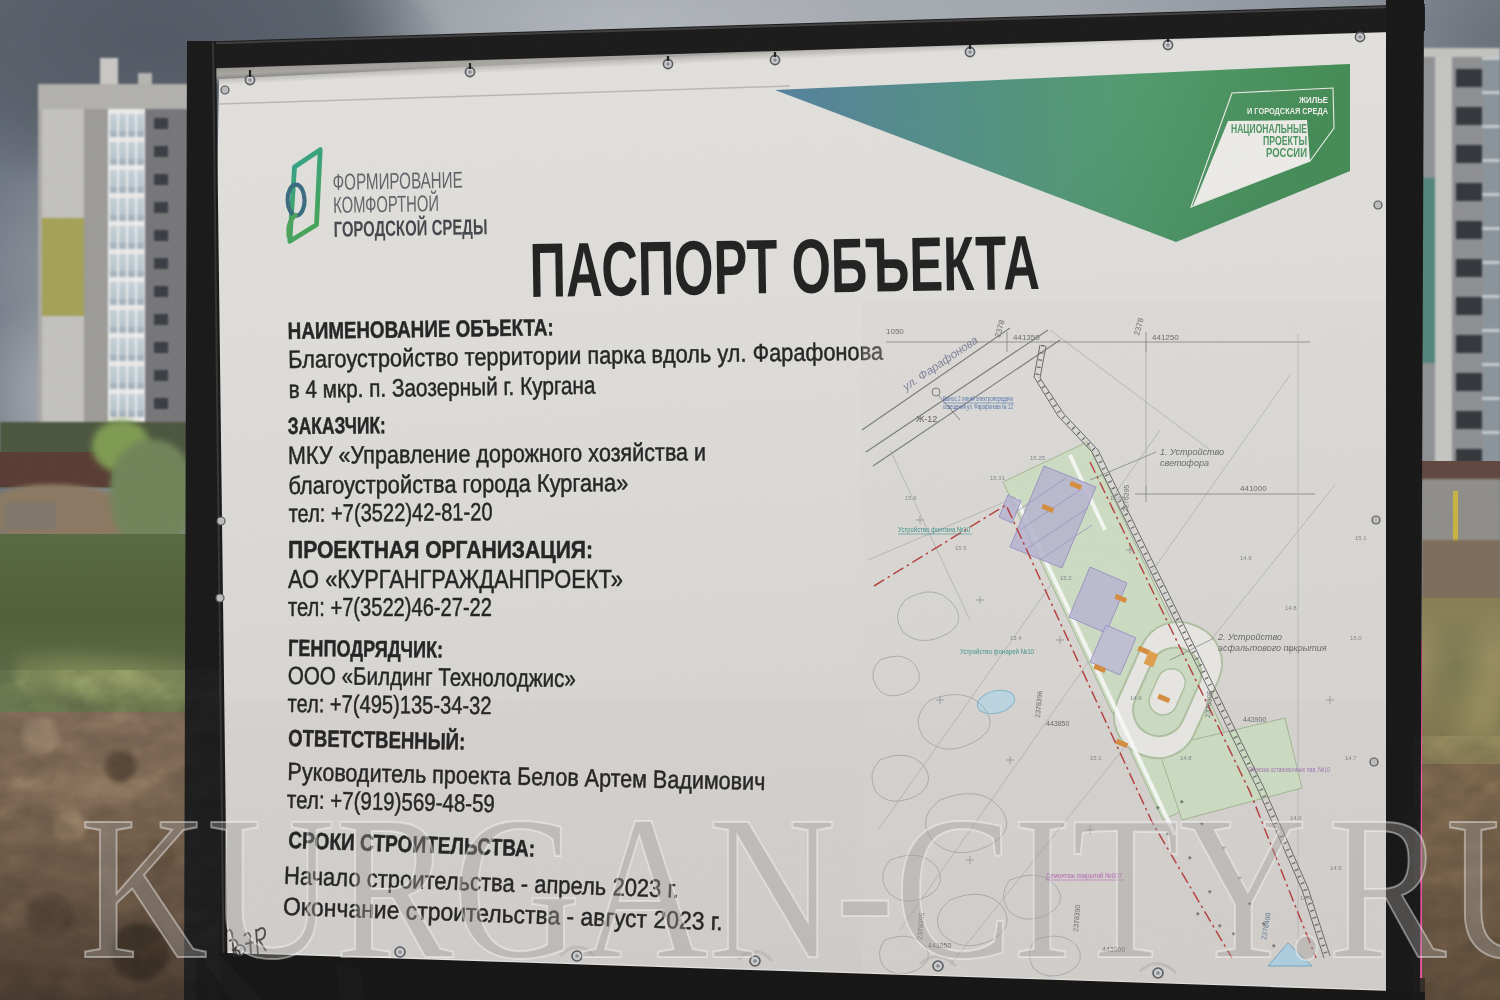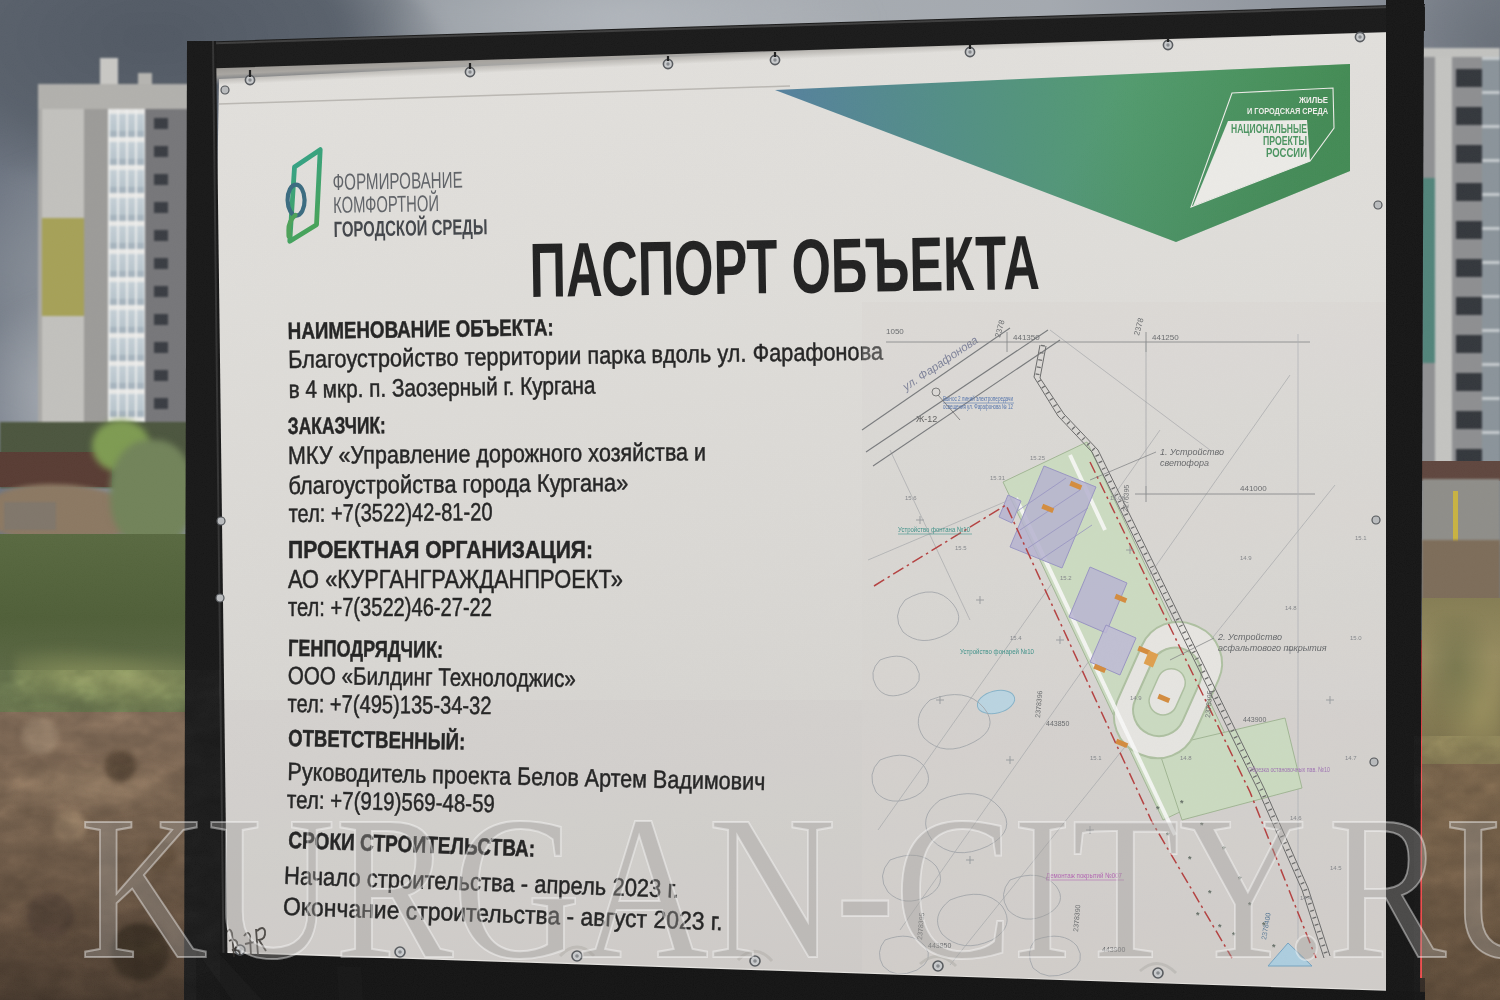--- a/index.html
+++ b/index.html
@@ -1,17 +1,17 @@
 <!DOCTYPE html>
 <html><head>
 <meta charset="utf-8">
 <style>
   html,body{margin:0;padding:0;}
   #scene{position:relative;width:1500px;height:1000px;overflow:hidden;
-         font-family:"Liberation Sans",sans-serif;background:#ef4444;}
+         font-family:"Liberation Sans",sans-serif;background:#ec4899;}
   .abs{position:absolute;}
 </style>
 </head>
 <body>
 <div id="scene">
 
 <div class="abs" style="left:0;top:0;width:1500px;height:640px;
   background:linear-gradient(to right,#6b7380 0%,#868d96 12%,#999fa6 30%,#a6abb1 52%,#a3a8af 70%,#8c929b 88%,#747b85 100%);"></div>
 
 <div class="abs" style="left:-90px;top:-70px;width:540px;height:270px;border-radius:50%;

